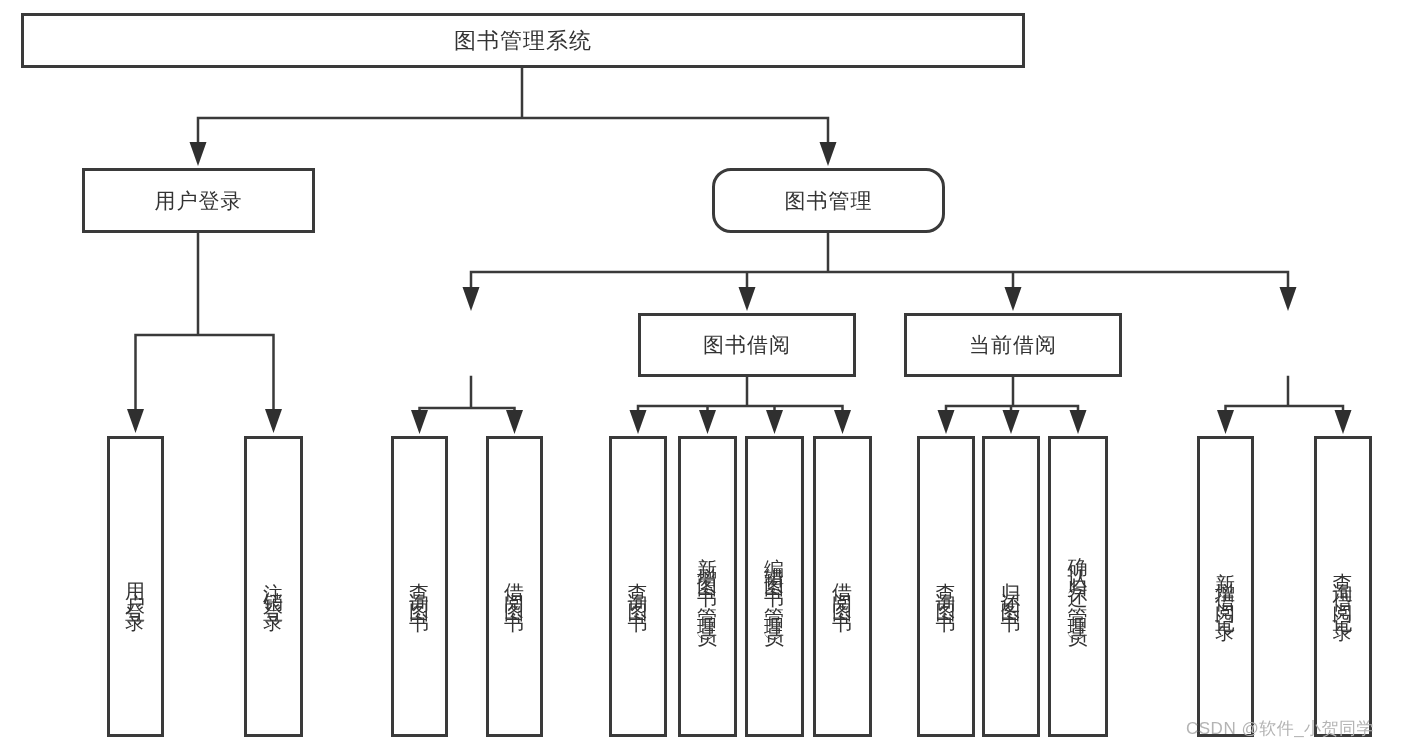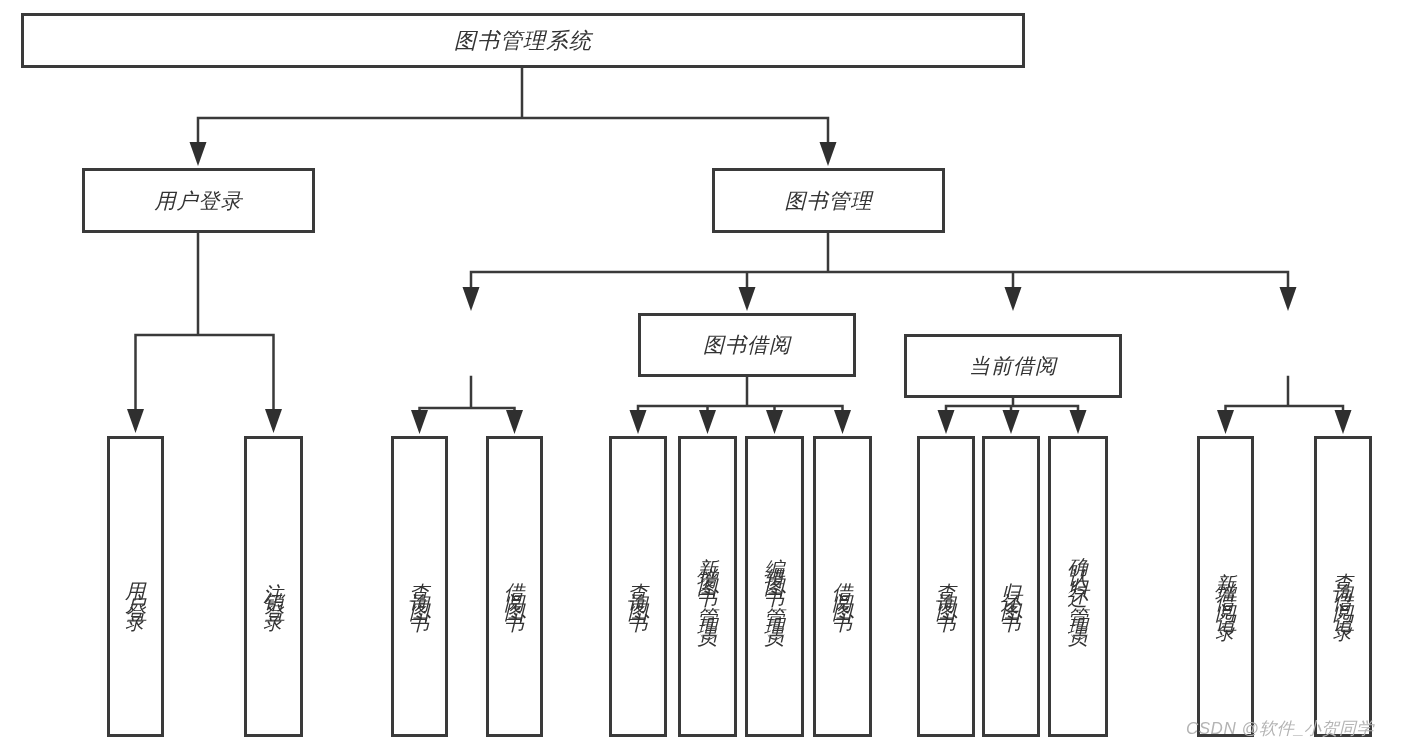--- a/index.html
+++ b/index.html
@@ -6,21 +6,20 @@
   body {
     background: #ffffff;
     font-family: "Liberation Sans", "DejaVu Sans", sans-serif;
   }
   #canvas {
     position: relative;
     width: 1405px;
     height: 747px;
     background: #ffffff;
     overflow: hidden;
-    font-style: italic;
   }
   #connectors {
     position: absolute;
     left: 0; top: 0;
     z-index: 1;
   }
   .node {
     position: absolute;
     box-sizing: border-box;
     border: 3px solid #3a3a3a;
@@ -101,24 +100,24 @@
     <g>
       <path d="M1288,377 V406 M1225.5,406 H1343 M1225.5,406 V420 M1343,406 V420"></path>
       <polygon points="1217,410 1234,410 1225.5,434"></polygon>
       <polygon points="1334.5,410 1351.5,410 1343,434"></polygon>
     </g>
   </svg>
 
   <div class="node h-node root-node" style="left:21px; top:13px; width:1004px; height:55px;">图书管理系统</div>
 
   <div class="node h-node" style="left:82px; top:168px; width:233px; height:65px;">用户登录</div>
-  <div class="node h-node" style="left:712px; top:168px; width:233px; height:65px;">图书管理</div>
+  <div class="node h-node" style="left:712px; top:168px; width:233px; height:65px;border-radius:19px;">图书管理</div>
 
   <div class="node h-node" style="left:638px; top:313px; width:218px; height:64px;">图书借阅</div>
-  <div class="node h-node" style="left:904px; top:313px; width:218px; height:64px;margin-top:21px;">当前借阅</div>
+  <div class="node h-node" style="left:904px; top:313px; width:218px; height:64px;">当前借阅</div>
 
   <div class="node v-node" style="left:107px; top:436px; width:57px; height:301px;">用户登录</div>
   <div class="node v-node" style="left:244px; top:436px; width:59px; height:301px;">注销登录</div>
 
   <div class="node v-node" style="left:391px; top:436px; width:57px; height:301px;">查询图书</div>
   <div class="node v-node" style="left:486px; top:436px; width:57px; height:301px;">借阅图书</div>
 
   <div class="node v-node" style="left:609px; top:436px; width:58px; height:301px;">查询图书</div>
   <div class="node v-node" style="left:678px; top:436px; width:59px; height:301px;">新增图书（管理员）</div>
   <div class="node v-node" style="left:745px; top:436px; width:59px; height:301px;">编辑图书（管理员）</div>

